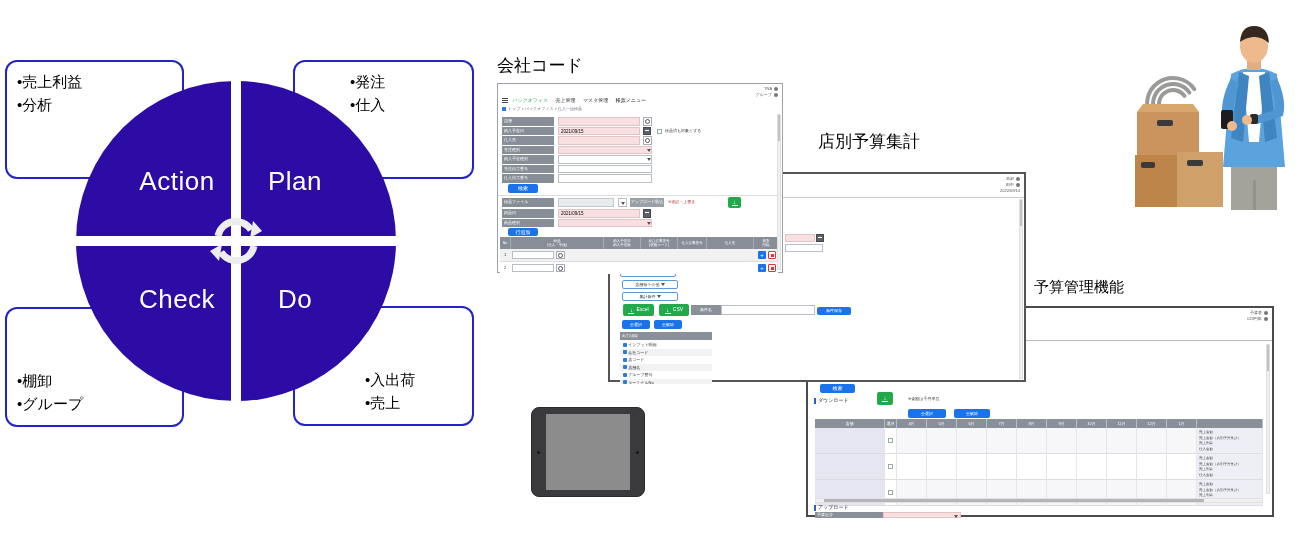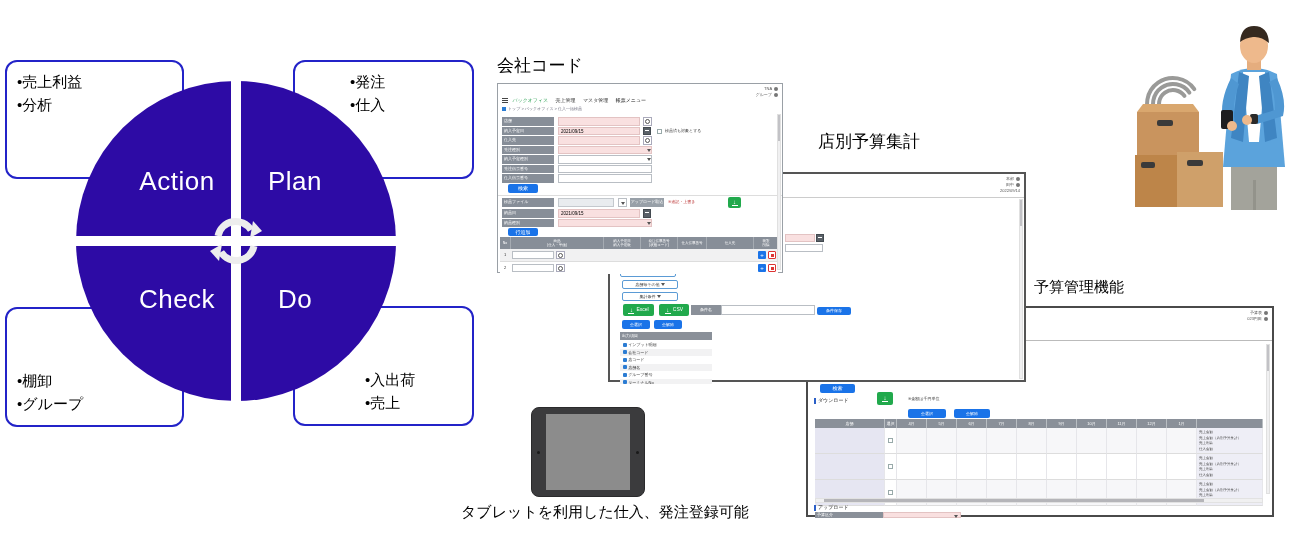--- a/index.html
+++ b/index.html
@@ -96,21 +96,20 @@
   <svg class="abs" style="left:208px;top:213px;" width="56" height="56" viewBox="0 0 56 56">
     <path d="M 10 23 A 18 18 0 0 1 43 17" stroke="#ededed" stroke-width="7" fill="none"></path>
     <polygon points="45,8 54,18 42,25" fill="#ededed"></polygon>
     <path d="M 46 33 A 18 18 0 0 1 13 39" stroke="#ededed" stroke-width="7" fill="none"></path>
     <polygon points="11,48 2,38 14,31" fill="#ededed"></polygon>
   </svg>
 
   <div class="caption title17" style="left:497px;top:54px;">会社コード</div>
   <div class="caption title17" style="left:818px;top:130px;">店別予算集計</div>
   <div class="caption cap15" style="left:1034px;top:278px;">予算管理機能</div>
-  <div class="caption cap15" style="left:461px;top:503px;">タブレットを利用した仕入、発注登録可能</div>
 
   <div class="win" style="left:806px;top:306px;width:468px;height:211px;border:2px solid #4a4a4a;z-index:10;">
     <div class="tiny-user">
       <div><span>予算表</span> <span class="uicon"></span></div>
       <div><span>023円田</span> <span class="uicon"></span></div>
     </div>
     <div class="abs" style="left:0;top:32px;width:100%;height:1px;background:#bbb;"></div>
     <div class="blbtn f5" style="left:12px;top:76px;width:35px;height:9px;line-height:9px;">検索</div>
 
     <div class="abs f5" style="left:6px;top:89px;color:#222;">

